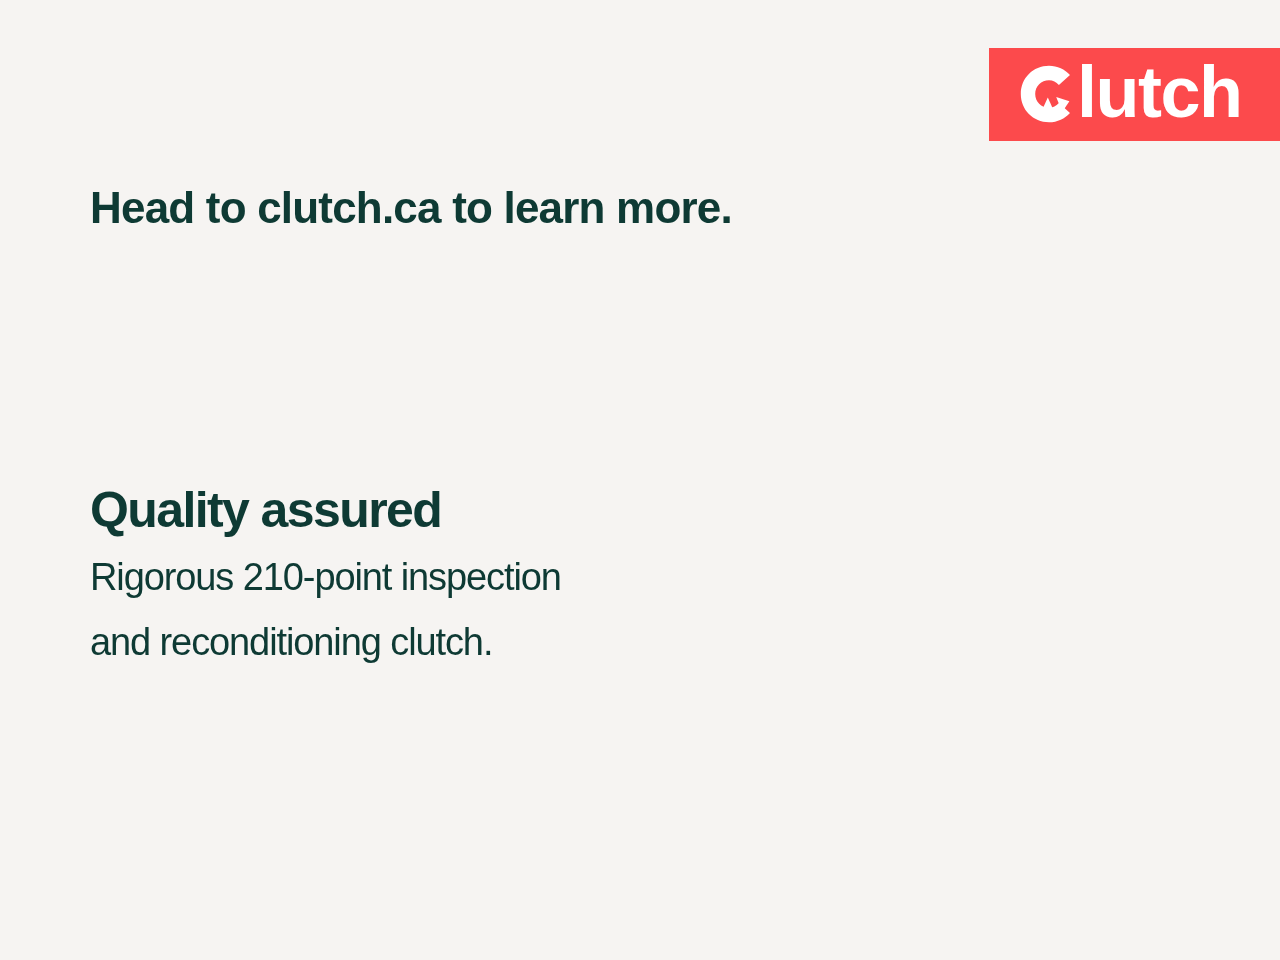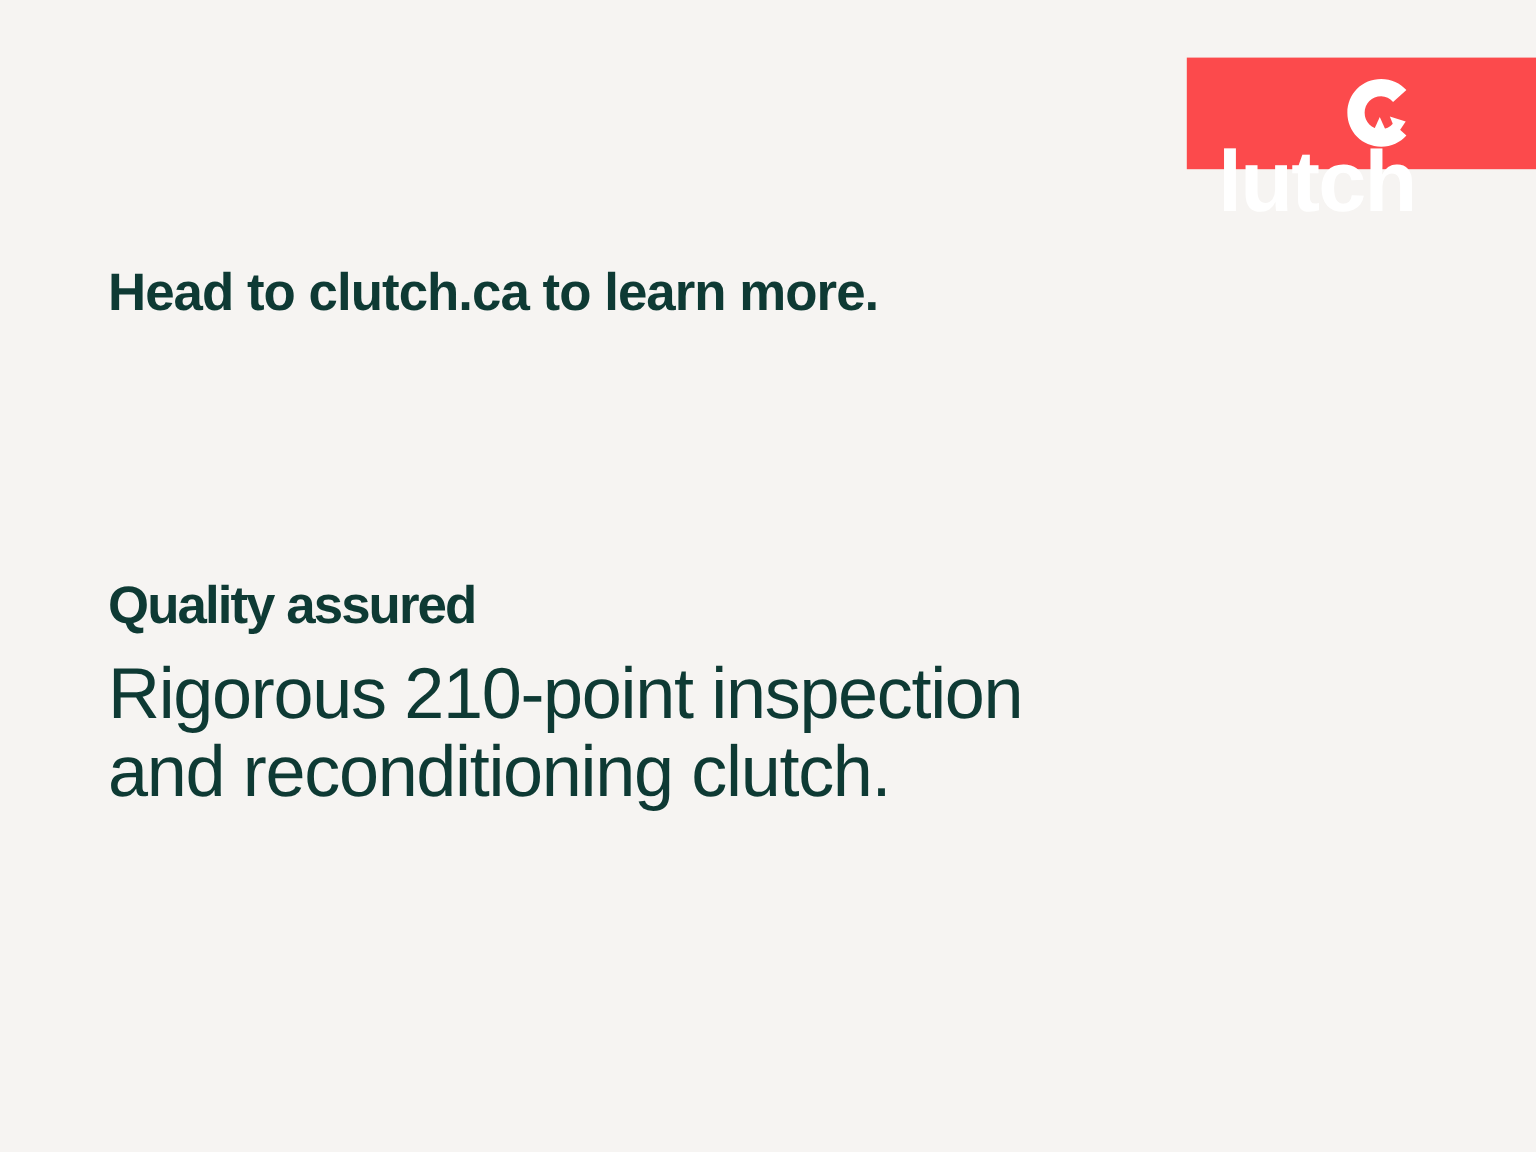--- a/index.html
+++ b/index.html
@@ -32,23 +32,22 @@
     background: #fc4a4c;
     display: flex;
     align-items: center;
     justify-content: flex-start;
     padding-left: 30px;
     box-sizing: border-box;
   }
 
   #brand-wordmark {
     display: flex;
-    align-items: flex-end;
+    align-items: flex-start;
     height: 62px;
-    flex-direction: column;
   }
 
   #brand-c-icon {
     display: block;
     height: 60px;
     width: 60px;
     margin-right: 2px;
     flex: 0 0 auto;
   }
 
@@ -70,43 +69,42 @@
     position: absolute;
     left: 90px;
     top: 180px;
     color: #0e3a34;
     font-family: "Liberation Sans", sans-serif;
     font-size: 44px;
     font-weight: 700;
     letter-spacing: -0.8px;
     line-height: 56px;
     white-space: nowrap;
-    margin-top: 36px;
   }
 
   #headline {
     position: absolute;
     left: 90px;
     top: 437px;
     color: #0e3a34;
     font-family: "Liberation Sans", sans-serif;
-    font-size: 44px;
+    font-size: 50px;
     font-weight: 700;
     letter-spacing: -1.6px;
     line-height: 78px;
     white-space: nowrap;
   }
 
   #subheadline {
     position: absolute;
     left: 90px;
     top: 545px;
     color: #0e3a34;
     font-family: "Liberation Sans", sans-serif;
-    font-size: 60px;
+    font-size: 38px;
     font-weight: 400;
     letter-spacing: -1.1px;
     line-height: 65px;
   }
 
   #subheadline .sub-line {
     display: block;
     white-space: nowrap;
   }
 </style>

